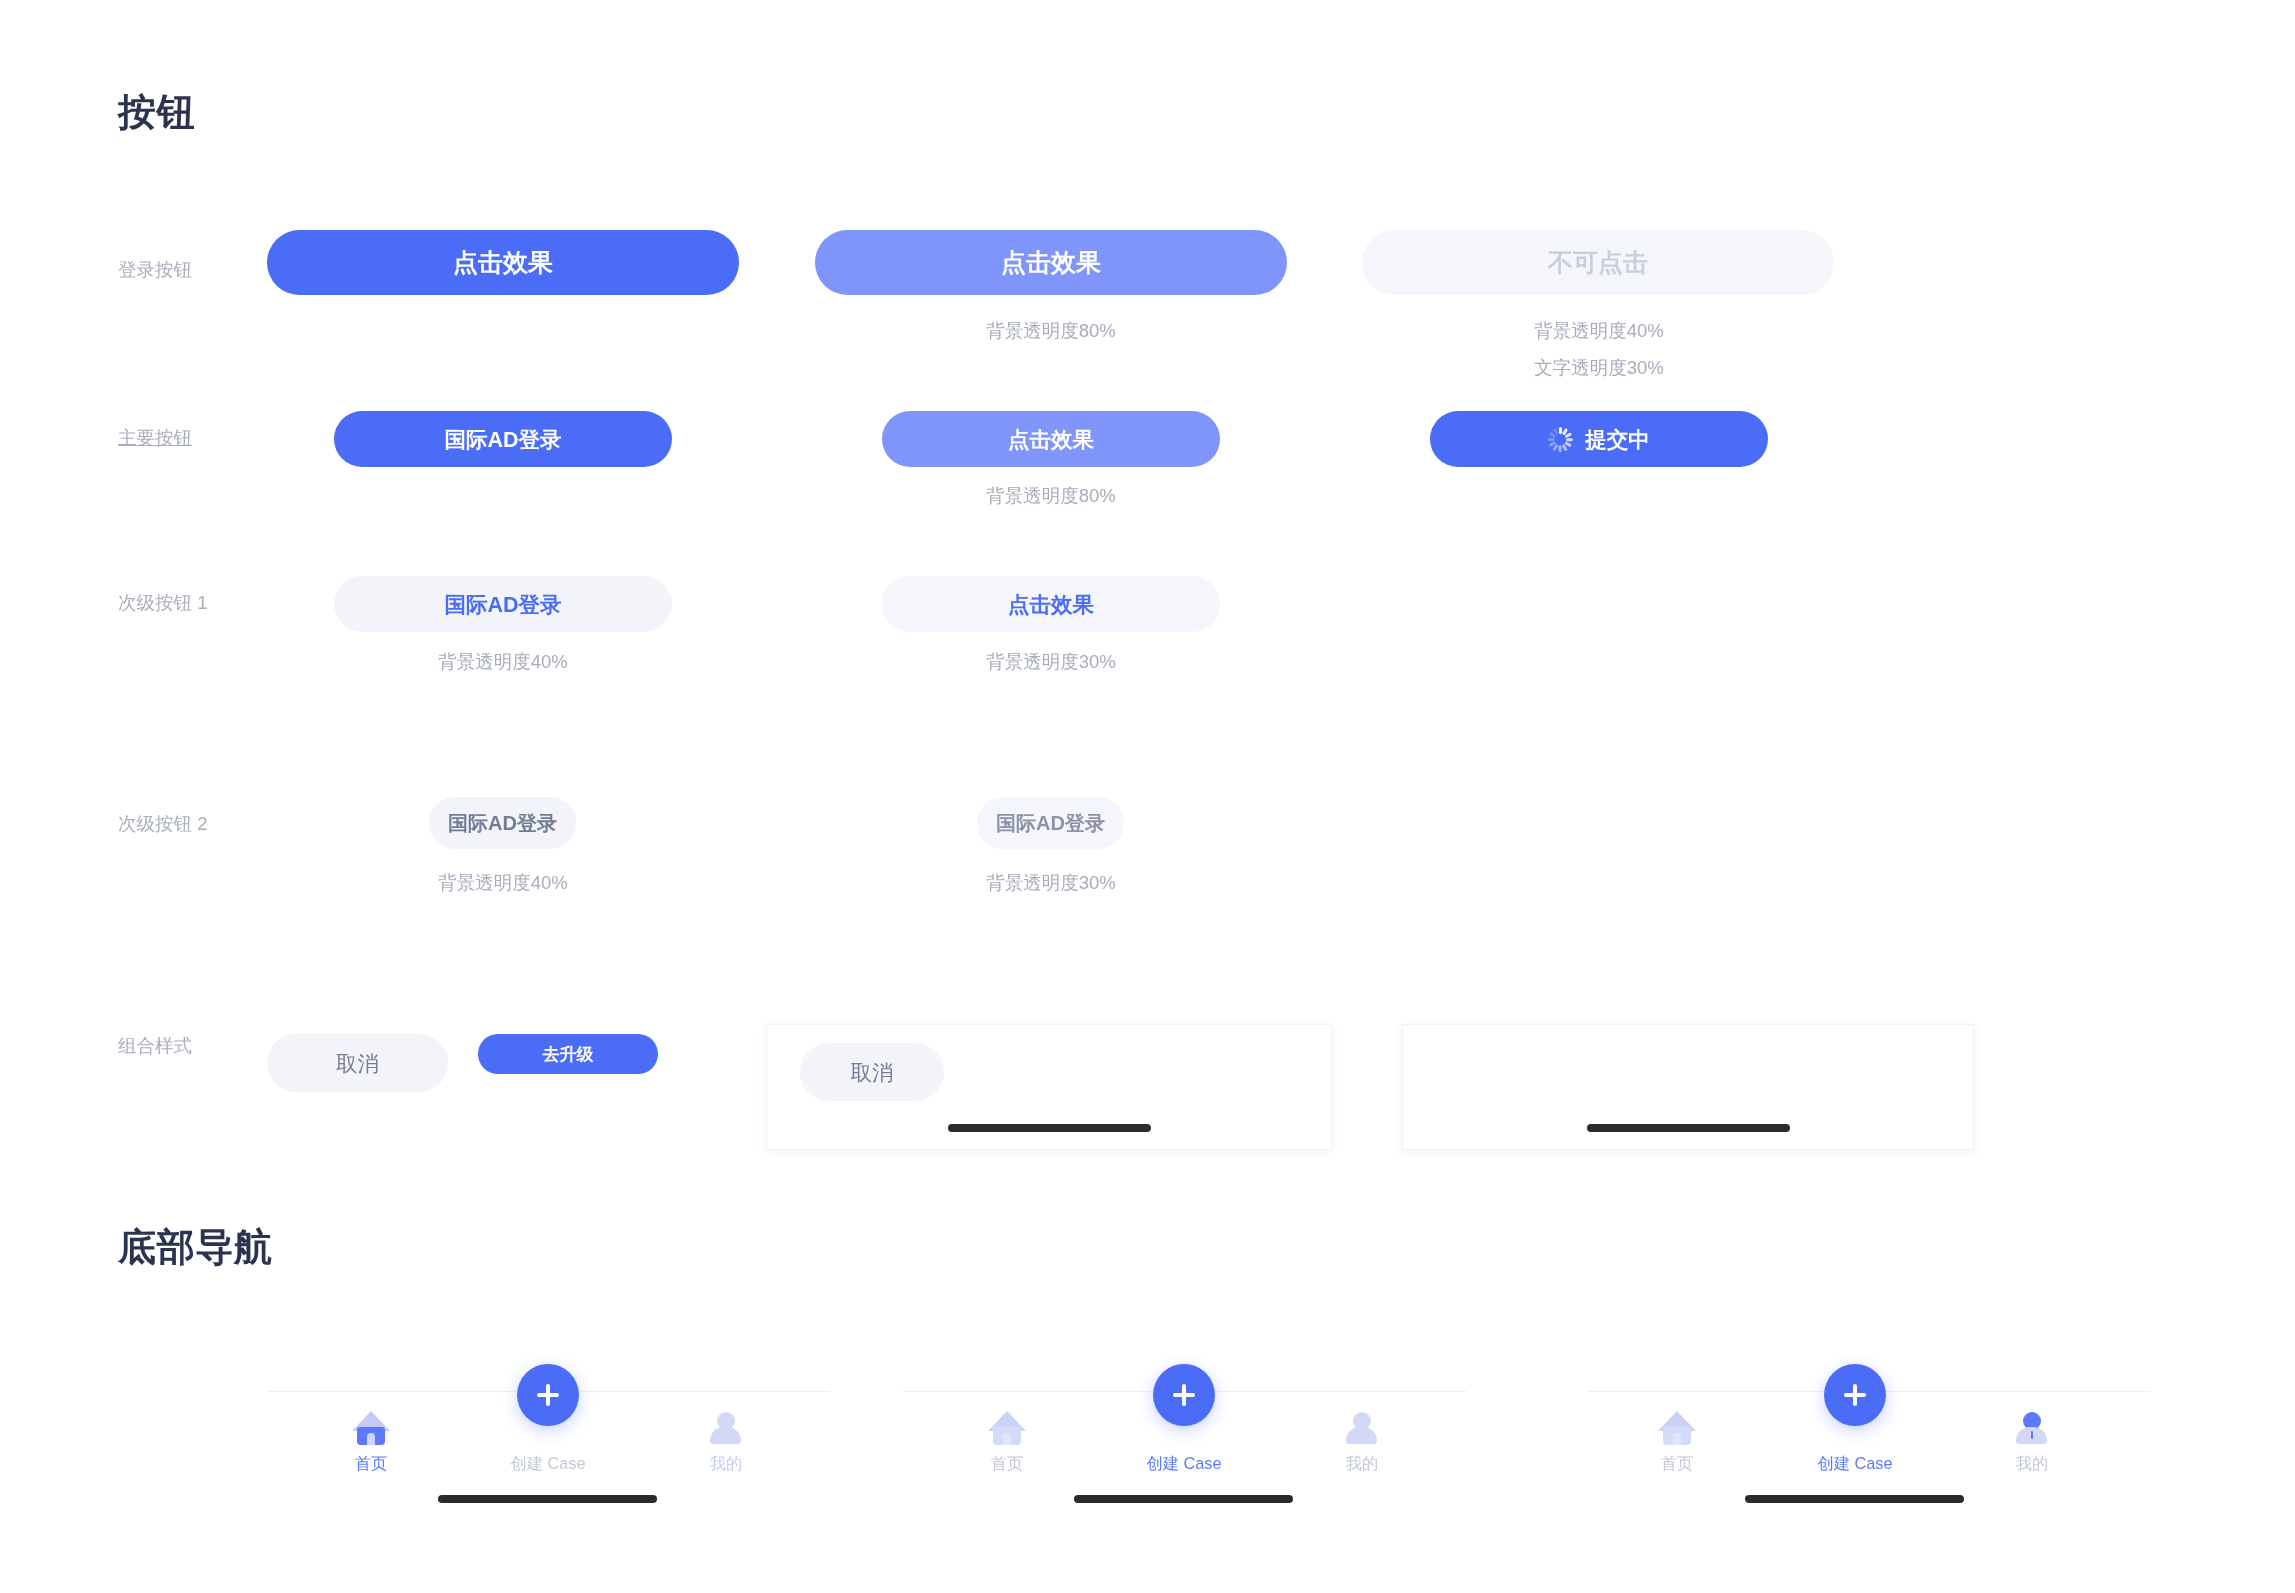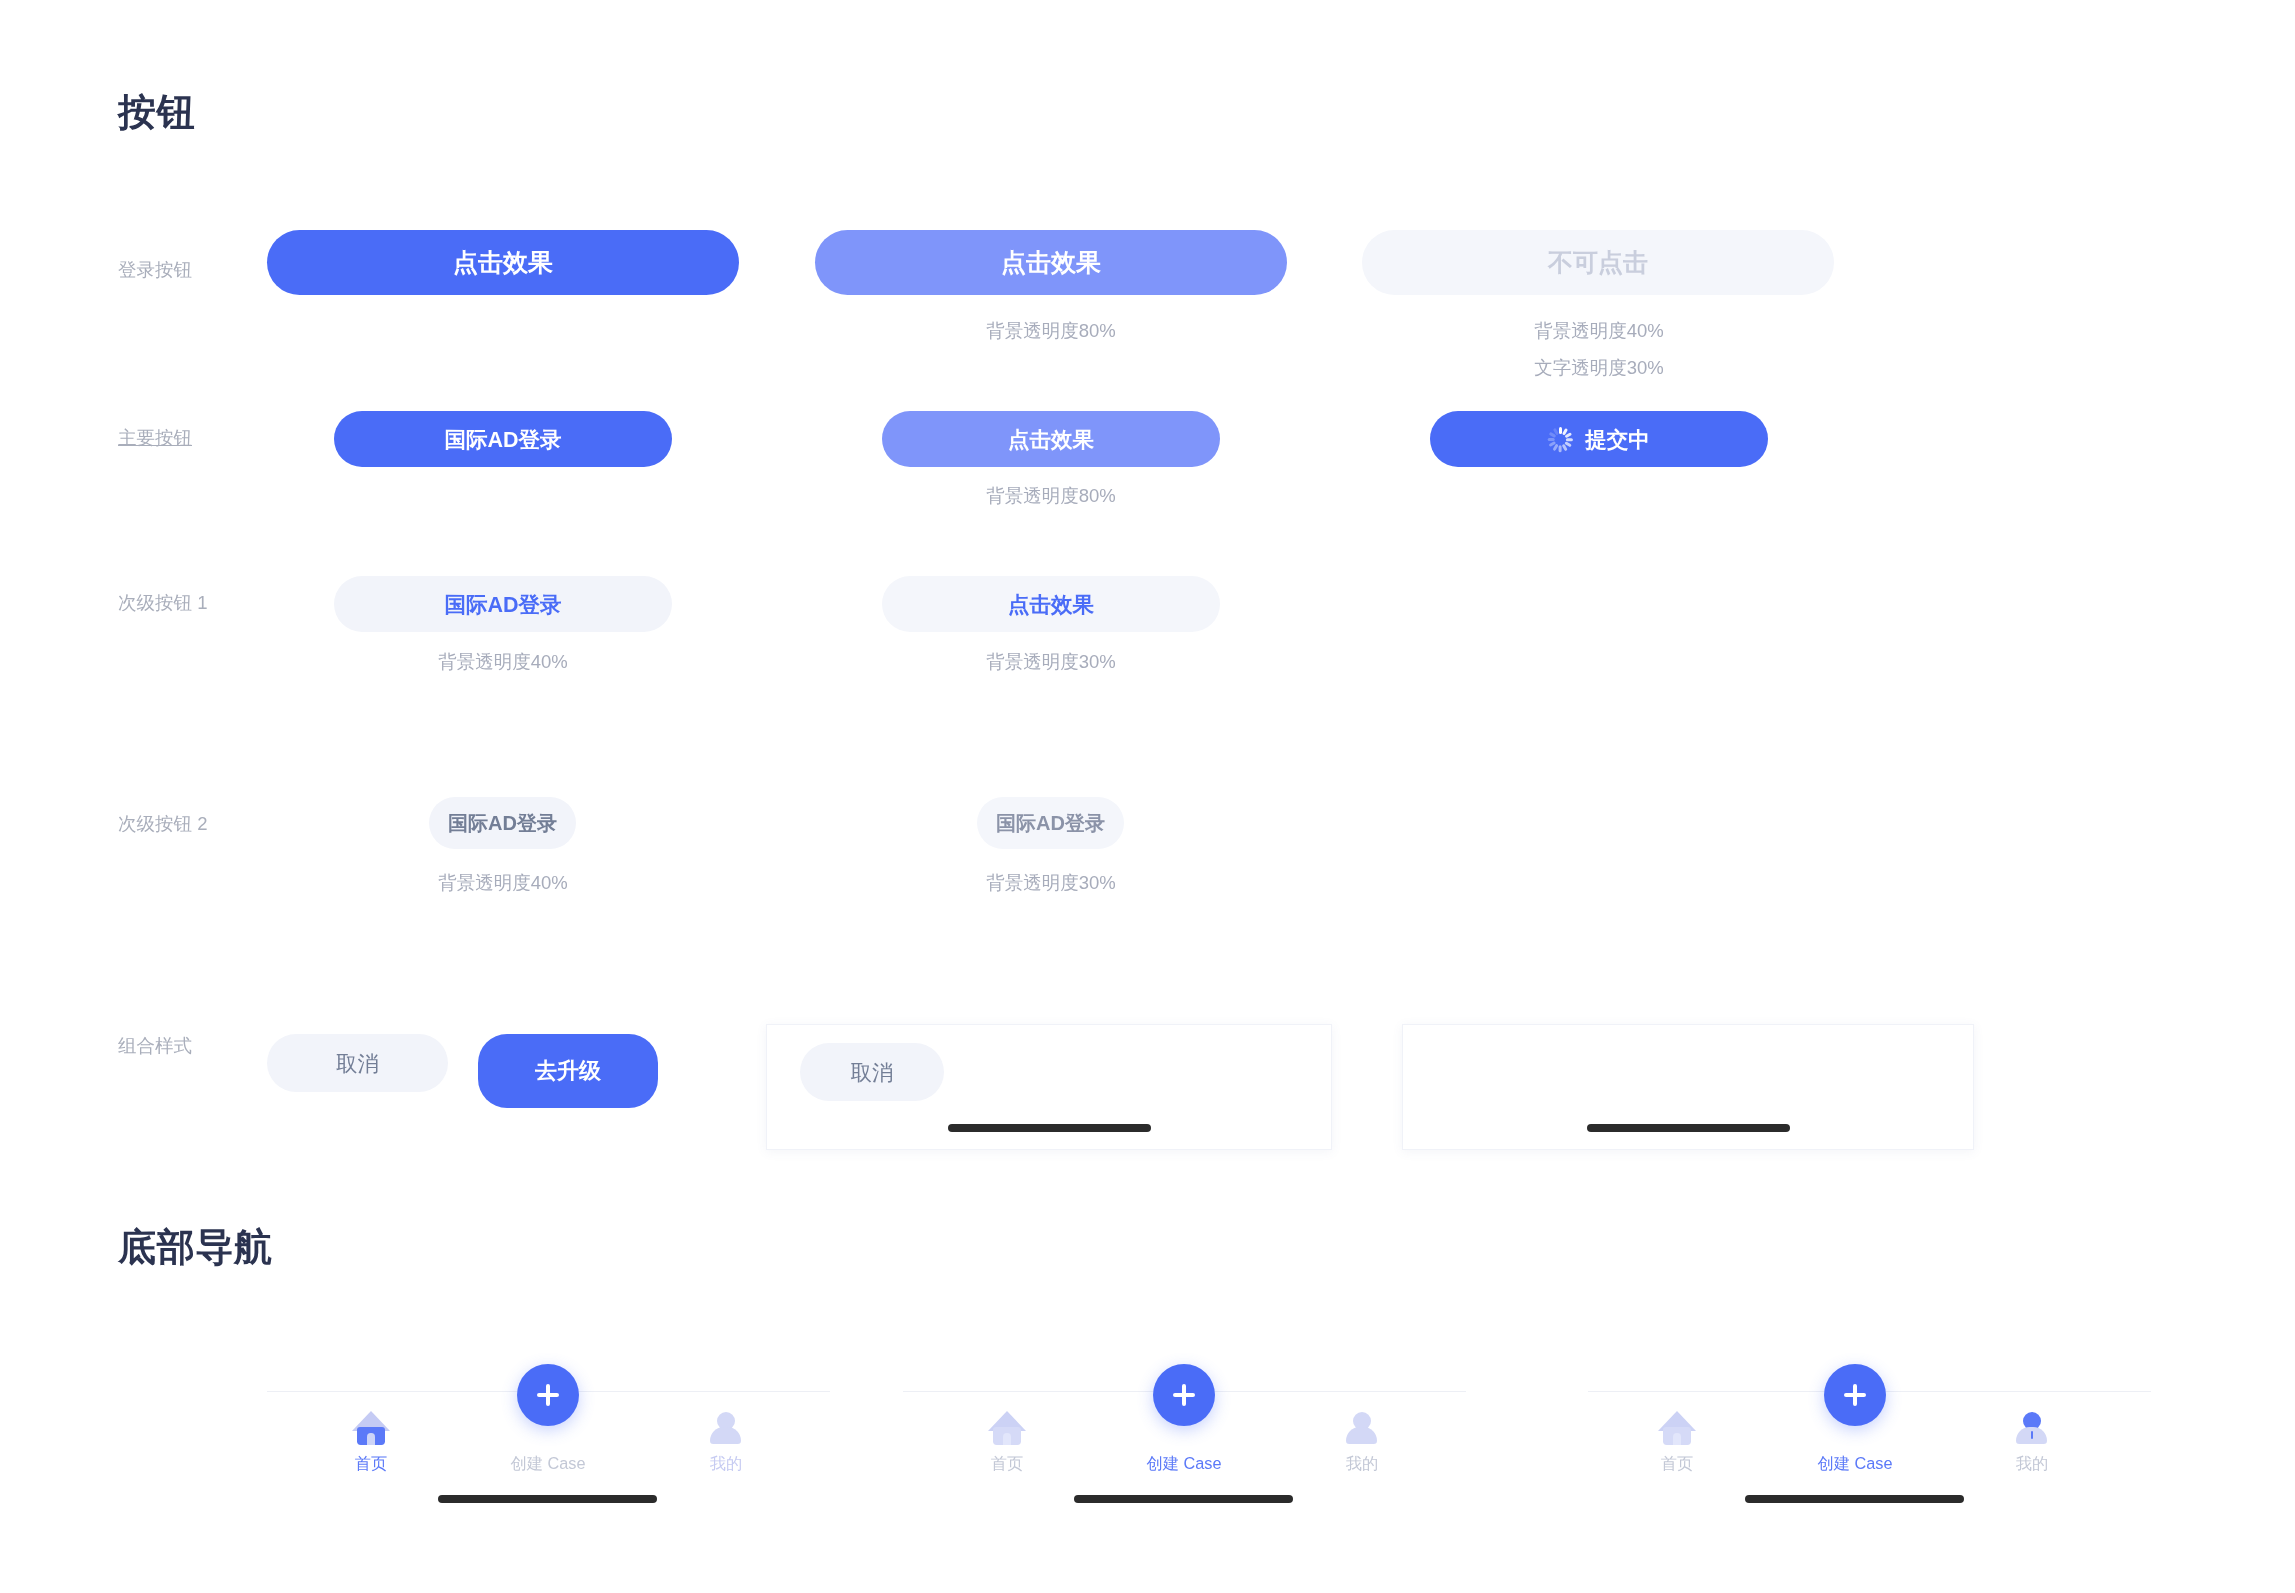--- a/index.html
+++ b/index.html
@@ -243,21 +243,21 @@
 
 <button class="btn btn-ghost-grey" style="left:429px; top:797px; width:147px; height:52px; border-radius:26px; font-size:20px; font-weight:bold;">国际AD登录</button>
 <div class="caption" style="left:503px; top:874px;">背景透明度40%</div>
 
 <button class="btn btn-ghost-grey-2" style="left:977px; top:797px; width:147px; height:52px; border-radius:26px; font-size:20px; font-weight:bold;">国际AD登录</button>
 <div class="caption" style="left:1051px; top:874px;">背景透明度30%</div>
 
 <div class="row-label" style="left:118px; top:1037px;">组合样式</div>
 
 <button class="btn btn-ghost-grey" style="left:267px; top:1034px; width:181px; height:58px; border-radius:29px; font-size:21.5px;">取消</button>
-<button class="btn btn-primary-solid" style="left:478px; top:1034px; width:180px; height:74px; border-radius:29px; font-size:22px; font-weight:bold;">去升级</button>
+<button class="btn btn-primary-solid" style="left:478px; top:1034px; width:180px; height:40px; border-radius:29px; font-size:17px; font-weight:bold;">去升级</button>
 
 <div class="device-card" style="left:766px; top:1024px; width:566px; height:126px;">
   <button class="btn btn-ghost-grey" style="left:33px; top:18px; width:144px; height:58px; border-radius:29px; font-size:21.5px;">取消</button>
   <div class="home-indicator" style="left:50%; margin-left:-101px; bottom:17px; width:203px;"></div>
 </div>
 
 <div class="device-card" style="left:1402px; top:1024px; width:572px; height:126px;">
   <div class="home-indicator" style="left:50%; margin-left:-101px; bottom:17px; width:203px;"></div>
 </div>
 

